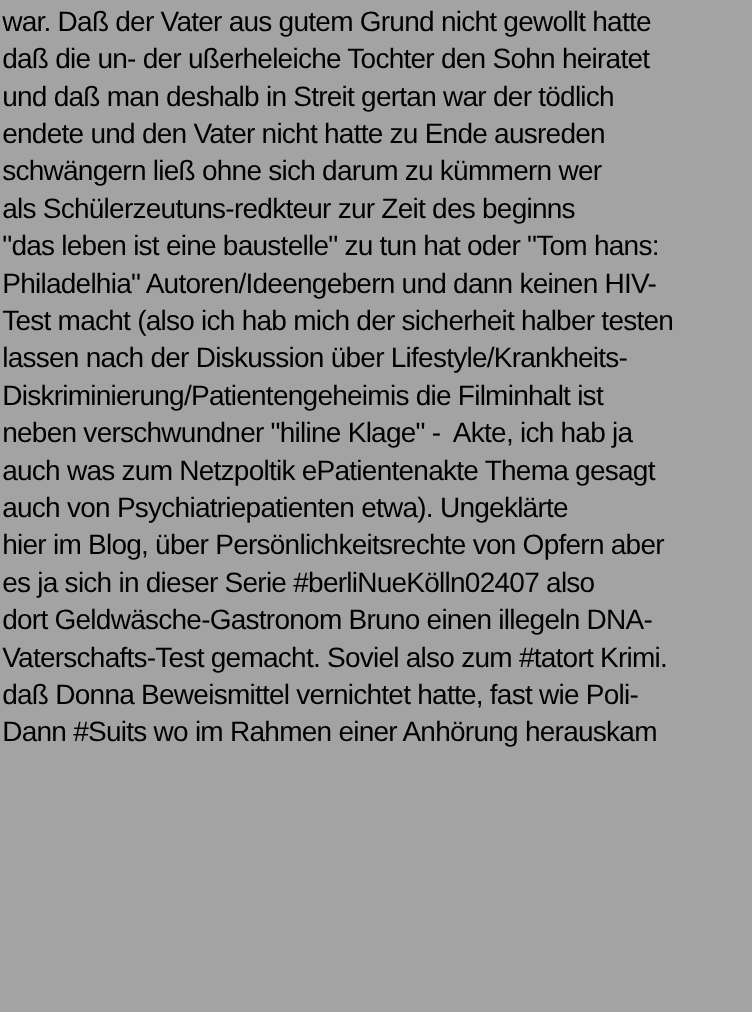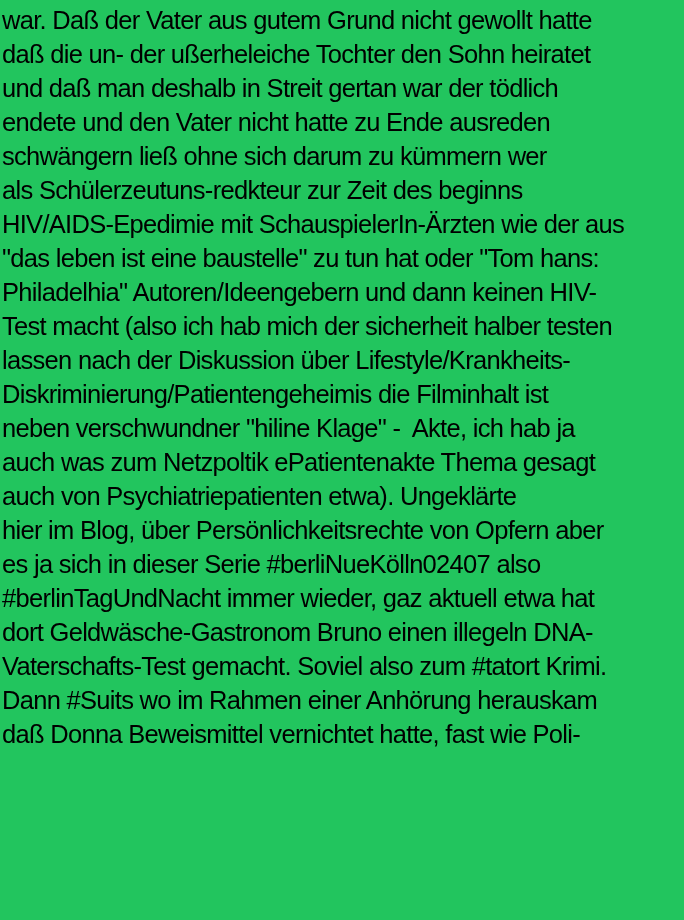--- a/index.html
+++ b/index.html
@@ -8,21 +8,21 @@
     width: 684px;
     height: 920px;
     background: #ffffff;
     overflow: hidden;
   }
   .page {
     width: 684px;
     height: 920px;
     box-sizing: border-box;
     padding: 3px 0 0 2px;
-    background: #22c55e;
+    background: #a3a3a3;
   }
   .text-block {
     font-family: "Liberation Sans", "DejaVu Sans", sans-serif;
     font-size: 25.5px;
     line-height: 34px;
     letter-spacing: -0.7px;
     color: #000000;
     text-rendering: optimizeLegibility;
   }
   .line {
@@ -35,30 +35,28 @@
 <body>
 
 <div class="page">
   <div class="text-block">
       <div class="line">war. Daß der Vater aus gutem Grund nicht gewollt hatte</div>
       <div class="line">daß die un- der ußerheleiche Tochter den Sohn heiratet</div>
       <div class="line">und daß man deshalb in Streit gertan war der tödlich</div>
       <div class="line">endete und den Vater nicht hatte zu Ende ausreden</div>
       <div class="line">schwängern ließ ohne sich darum zu kümmern wer</div>
       <div class="line">als Schülerzeutuns-redkteur zur Zeit des beginns</div>
-      <div class="line">HIV/AIDS-Epedimie mit SchauspielerIn-Ärzten wie der aus</div>
       <div class="line">"das leben ist eine baustelle" zu tun hat oder "Tom hans:</div>
       <div class="line">Philadelhia" Autoren/Ideengebern und dann keinen HIV-</div>
       <div class="line">Test macht (also ich hab mich der sicherheit halber testen</div>
       <div class="line">lassen nach der Diskussion über Lifestyle/Krankheits-</div>
       <div class="line">Diskriminierung/Patientengeheimis die Filminhalt ist</div>
       <div class="line">neben verschwundner "hiline Klage" -  Akte, ich hab ja</div>
       <div class="line">auch was zum Netzpoltik ePatientenakte Thema gesagt</div>
       <div class="line">auch von Psychiatriepatienten etwa). Ungeklärte</div>
       <div class="line">hier im Blog, über Persönlichkeitsrechte von Opfern aber</div>
       <div class="line">es ja sich in dieser Serie #berliNueKölln02407 also</div>
-      <div class="line">#berlinTagUndNacht immer wieder, gaz aktuell etwa hat</div>
       <div class="line">dort Geldwäsche-Gastronom Bruno einen illegeln DNA-</div>
       <div class="line">Vaterschafts-Test gemacht. Soviel also zum #tatort Krimi.</div>
+      <div class="line">daß Donna Beweismittel vernichtet hatte, fast wie Poli-</div>
       <div class="line">Dann #Suits wo im Rahmen einer Anhörung herauskam</div>
-      <div class="line">daß Donna Beweismittel vernichtet hatte, fast wie Poli-</div>
     </div>
 </div>
 
 </body></html>

